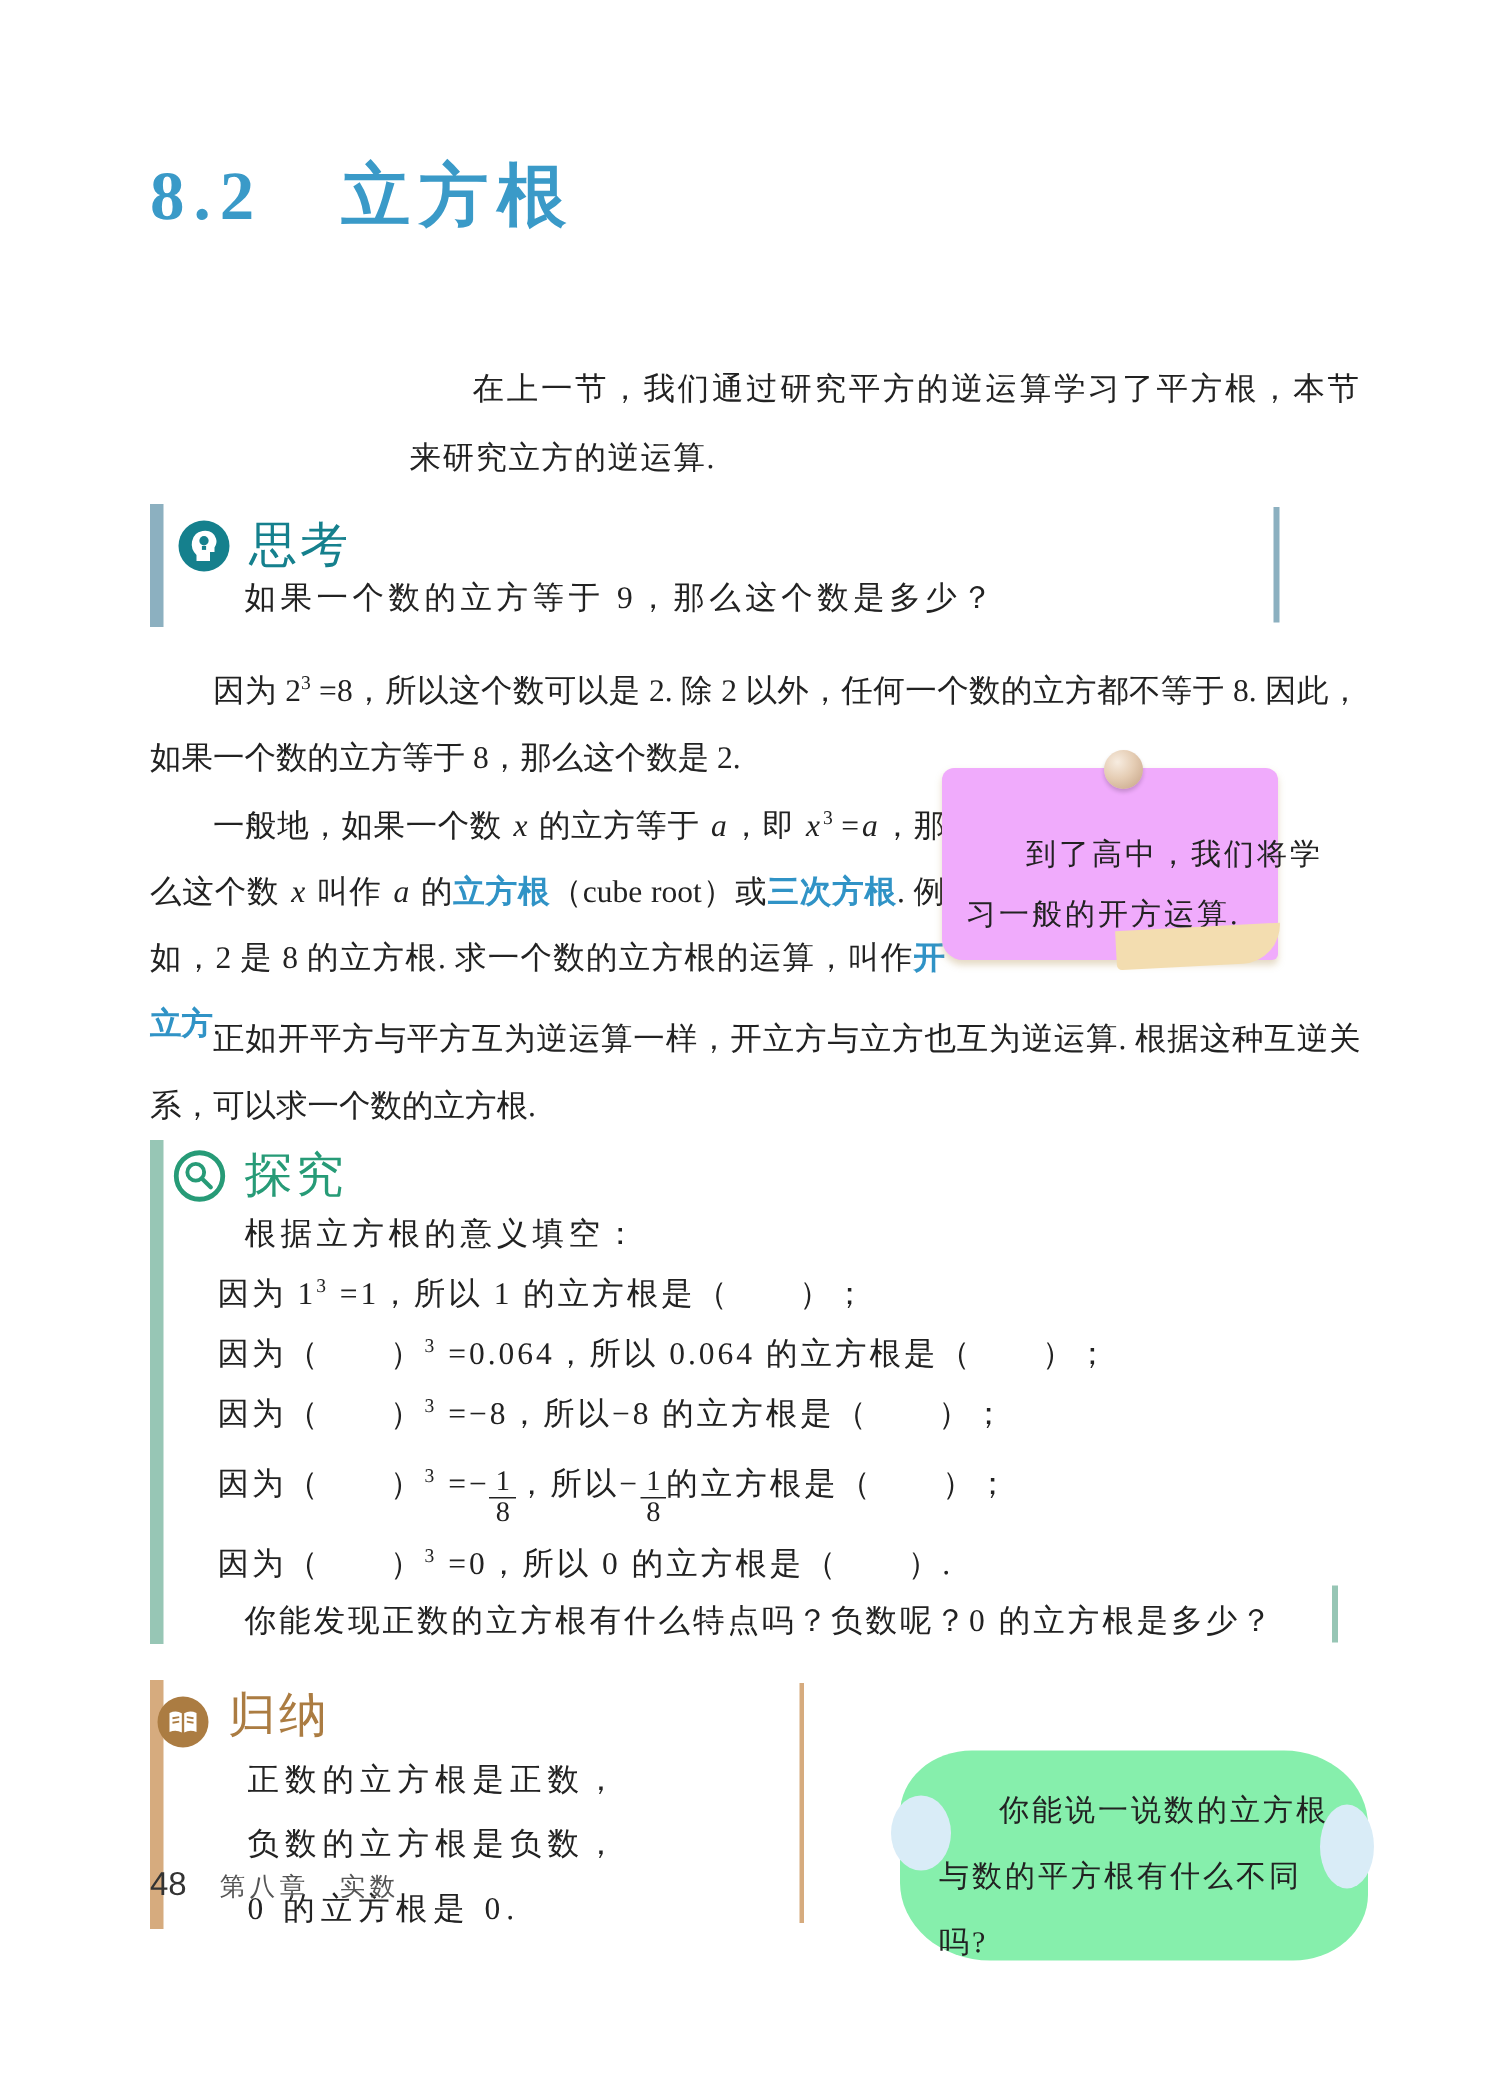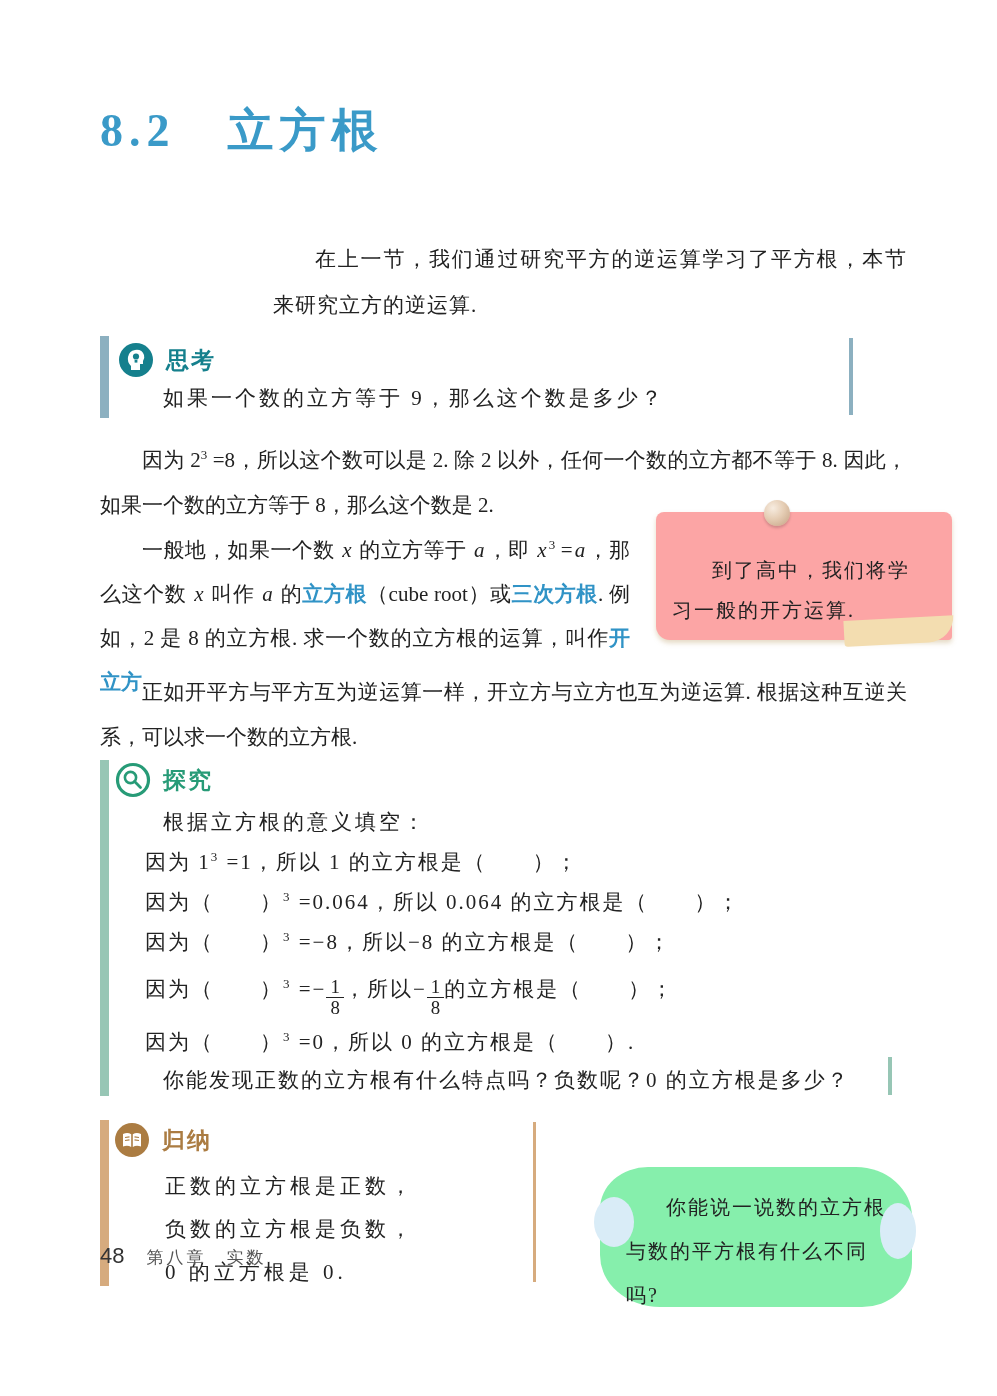--- a/index.html
+++ b/index.html
@@ -33,36 +33,36 @@
     text-indent:2em;
   }
   sup { font-size:0.62em; vertical-align:super; line-height:0; }
   i.var { font-family:"Liberation Serif", serif; font-style:italic; padding:0 2px; }
   .term { color:#3093c6; font-weight:bold; }
   
   .sec-bar-left { position:absolute; width:9px; }
   .sec-bar-right { position:absolute; width:4px; }
   .sec-head { position:absolute; display:flex; align-items:center; gap:12px; }
   .sec-icon { width:36px; height:36px; flex:0 0 36px; }
-  .sec-label { font-size:23px; font-weight:bold; letter-spacing:2px; font-family:"Liberation Sans", sans-serif; }
+  .sec-label { font-size:32px; font-weight:normal; letter-spacing:2px; font-family:"Liberation Sans", sans-serif; }
   .think .sec-label { color:#15808d; }
   .explore .sec-label { color:#279b77; }
   .summary .sec-label { color:#ab7c42; }
   .kaiti {
     font-family:"Liberation Serif", serif;
     letter-spacing:3px;
   }
   .think-q {
     position:absolute; left:163px; top:384px;
     font-size:21px;
   }
   
   .note {
-    position:absolute; left:656px; top:512px; width:296px; height:128px;
-    background:#fca5a5;
+    position:absolute; left:628px; top:512px; width:224px; height:128px;
+    background:#f0abfc;
     border-radius:8px 8px 4px 14px;
     box-shadow:0 3px 5px rgba(180,150,90,0.35);
   }
   .note::after {
     content:""; position:absolute; right:-2px; bottom:-4px;
     width:110px; height:26px;
     background:#f3ddb0;
     border-radius:0 0 60px 8px;
     transform:rotate(-3deg);
   }
@@ -187,21 +187,21 @@
     <div class="exp-line kaiti" style="top:1028px;">
       <span>因为（　　）</span><sup>3</sup><span> =0，所以 0 的立方根是（　　）.</span>
     </div>
 
     <div class="exp-line kaiti" style="top:1066px; left:163px;">你能发现正数的立方根有什么特点吗？负数呢？0 的立方根是多少？</div>
   </div>
 
   <div class="summary">
     <div class="sec-bar-left" style="left:100px; top:1120px; height:166px; background:#d6ab7e;"></div>
     <div class="sum-divider"></div>
-    <div class="sec-head" style="left:114px; top:1122px; position:absolute;">
+    <div class="sec-head" style="left:104px; top:1122px; position:absolute;align-items:flex-end;">
       <span class="sec-icon">
         <svg viewBox="0 0 36 36" width="36" height="36">
           <circle cx="18" cy="18" r="17" fill="#ab7c42"></circle>
           <path d="M9,12 Q13.5,10 17.2,12.2 L17.2,25 Q13.5,22.8 9,24.6 Z" fill="#ffffff"></path>
           <path d="M27,12 Q22.5,10 18.8,12.2 L18.8,25 Q22.5,22.8 27,24.6 Z" fill="#ffffff"></path>
           <line x1="11" y1="15.5" x2="15.5" y2="14.8" stroke="#ab7c42" stroke-width="1.2"></line>
           <line x1="11" y1="18.5" x2="15.5" y2="17.8" stroke="#ab7c42" stroke-width="1.2"></line>
           <line x1="20.5" y1="14.8" x2="25" y2="15.5" stroke="#ab7c42" stroke-width="1.2"></line>
           <line x1="20.5" y1="17.8" x2="25" y2="18.5" stroke="#ab7c42" stroke-width="1.2"></line>
         </svg>

